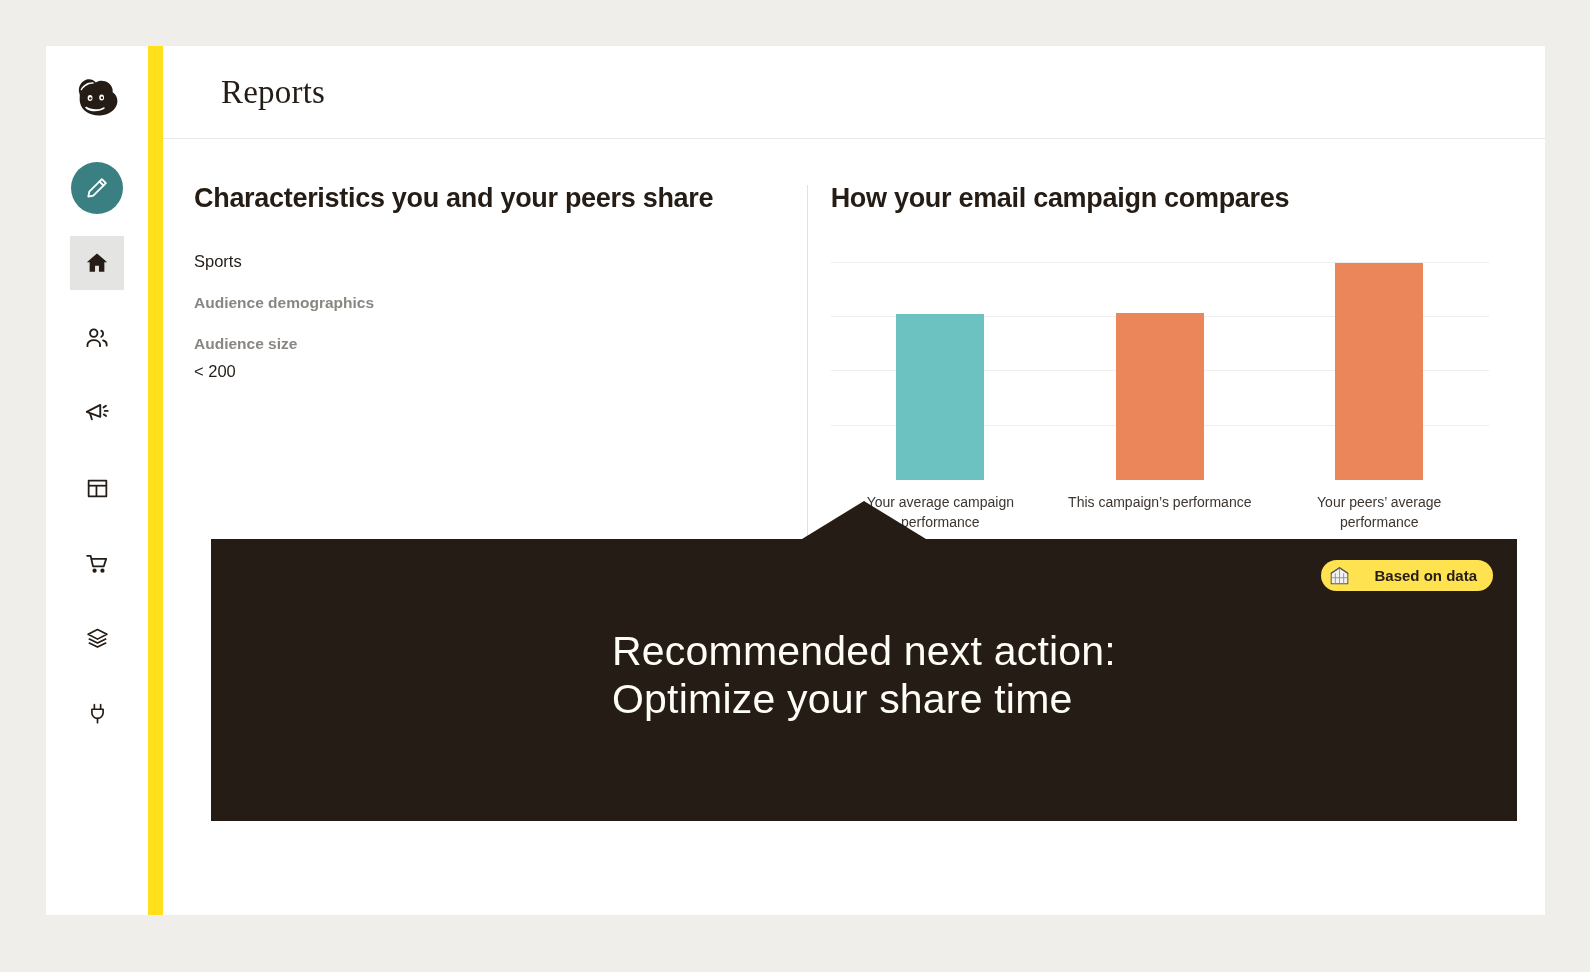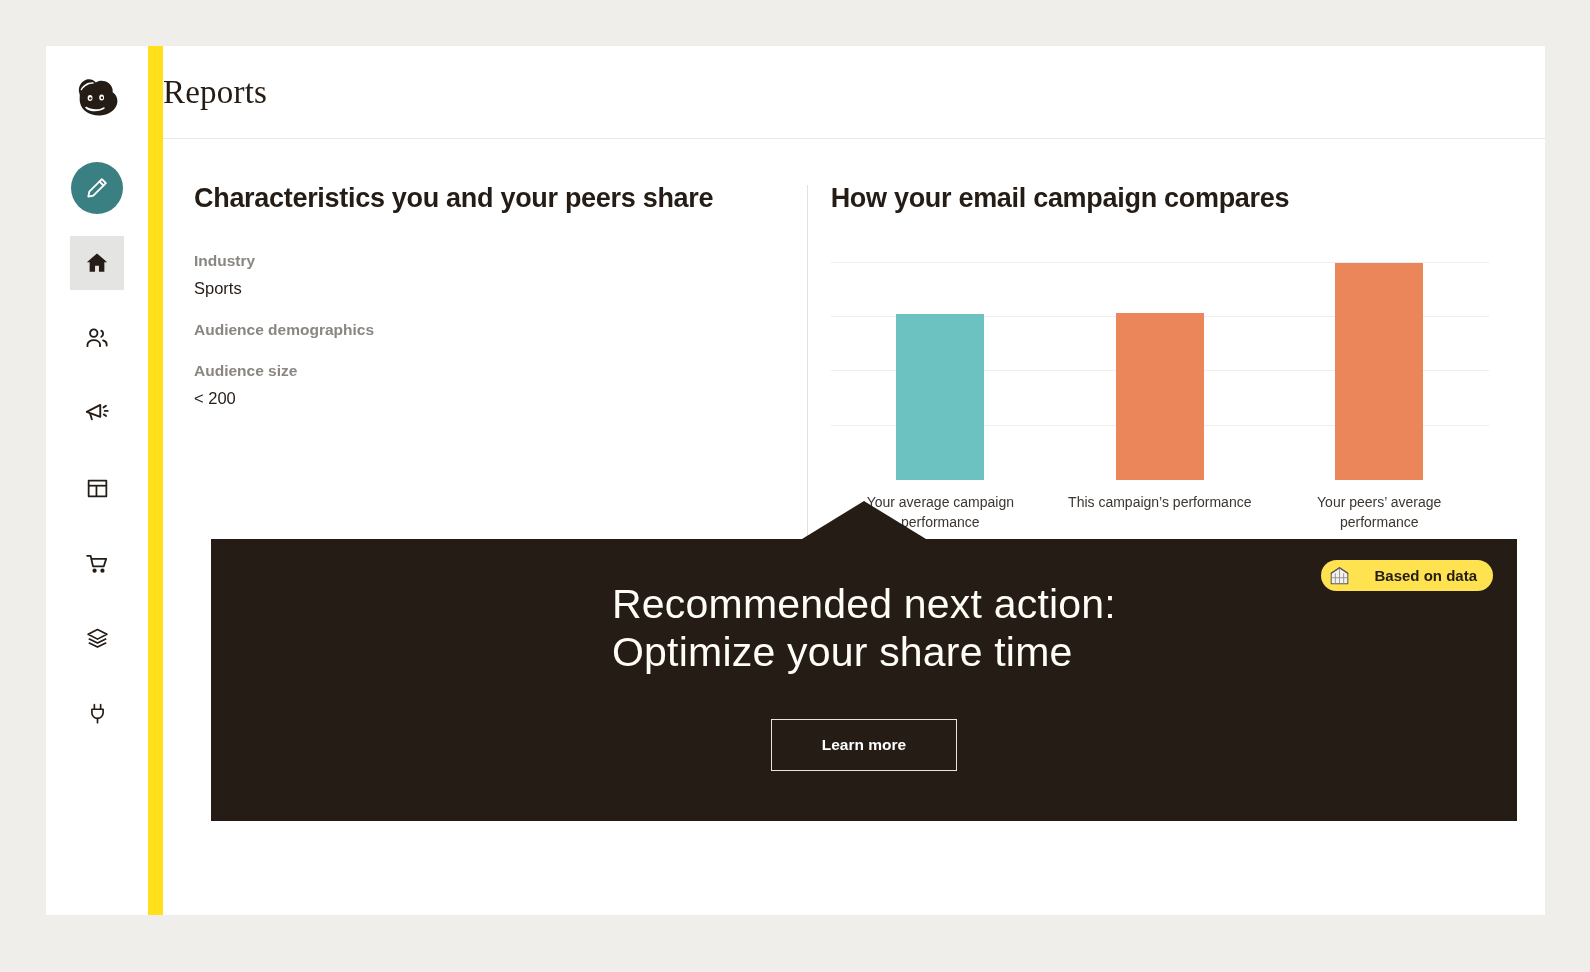--- a/index.html
+++ b/index.html
@@ -57,20 +57,21 @@
     display: flex;
     flex-direction: column;
     margin-left: 15px;
     min-width: 0;
   }
   .topbar {
     height: 93px;
     border-bottom: 1px solid #e8e8e6;
     display: flex;
     align-items: center;
+    padding-left: 58px;
     flex: 0 0 93px;
   }
   .page-title {
     font-family: "Liberation Serif", serif;
     font-size: 33px;
     color: #241c15;
     letter-spacing: .2px;
   }
   .content {
     flex: 1 1 auto;
@@ -311,21 +312,20 @@
 
     <div class="content">
 
       <div class="panels">
         <div class="divider"></div>
 
         <section class="panel-left">
           <h2 class="section-h">Characteristics you and your peers share</h2>
 
           <div class="field">
-            <div class="field-label">Industry</div>
             <div class="field-value">Sports</div>
           </div>
 
           <div class="field">
             <div class="field-label">Audience demographics</div>
           </div>
 
           <div class="field">
             <div class="field-label">Audience size</div>
             <div class="field-value">&lt; 200</div>
@@ -373,19 +373,18 @@
               <path d="M12 2L2.4 8.4M12 2l9.6 6.4" stroke="#5e5a55" stroke-width="1.2" stroke-linecap="round"></path>
             </svg>
             <span class="badge-text">Based on data</span>
           </div>
 
           <div class="banner-headline">
             <div>Recommended next action:</div>
             <div>Optimize your share time</div>
           </div>
 
-          <button class="learn-btn">Learn more</button>
         </div>
       </div>
 
     </div>
   </div>
 </div>
 
 </body></html>

